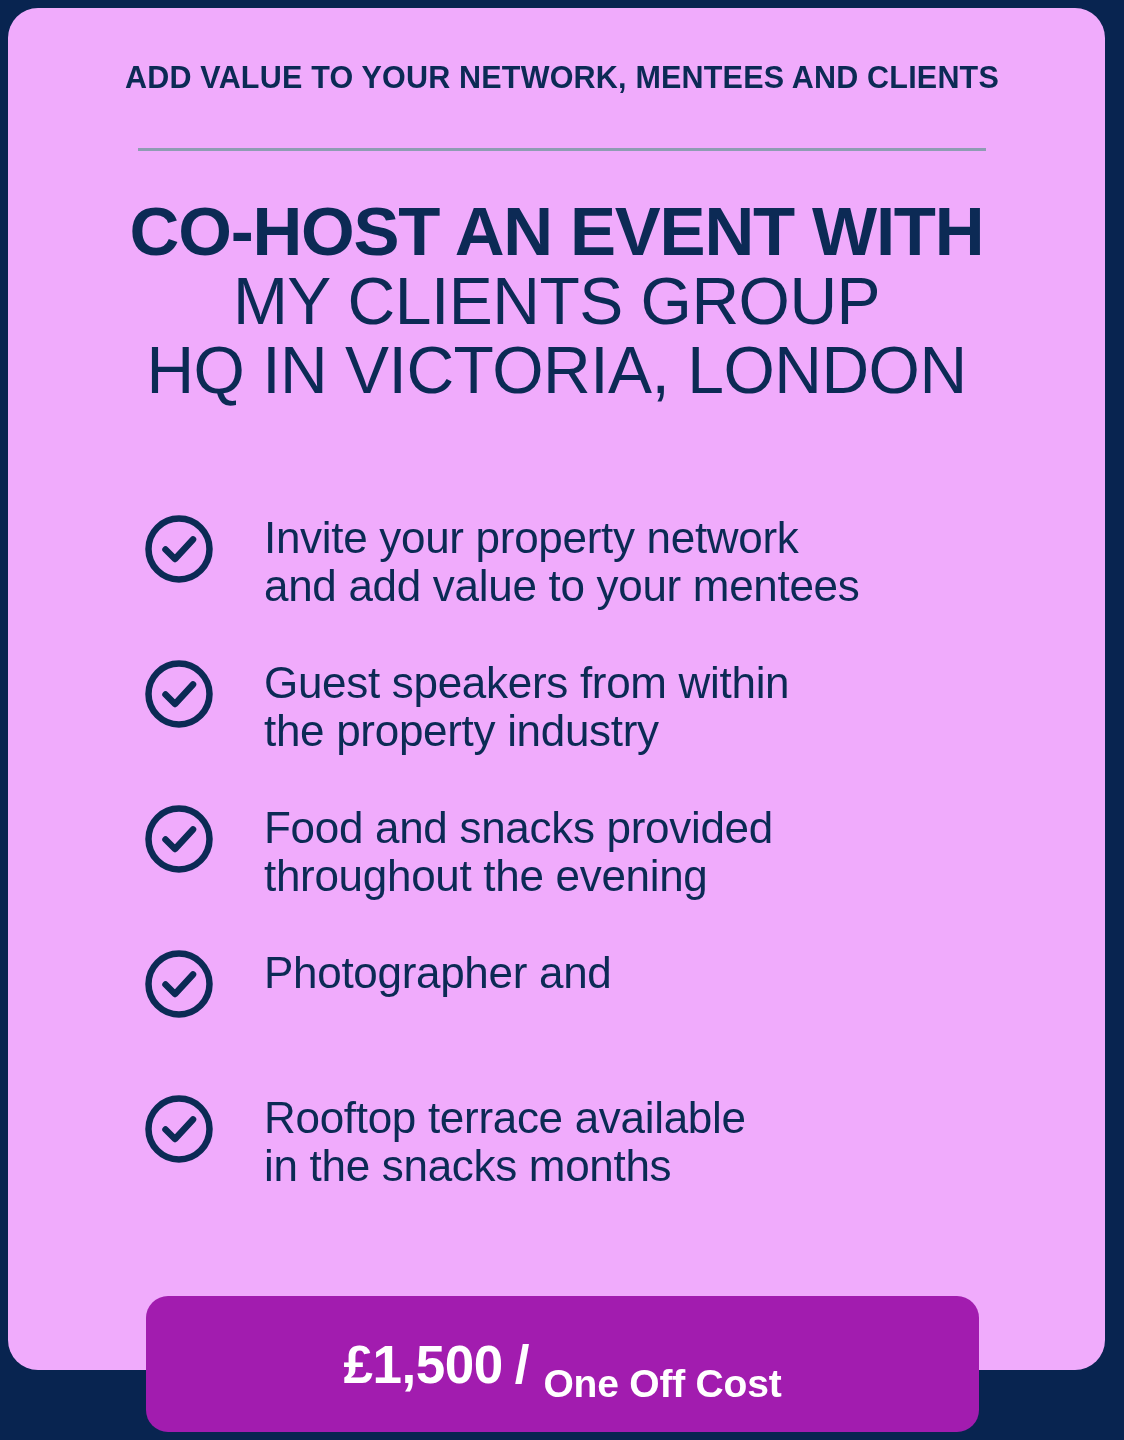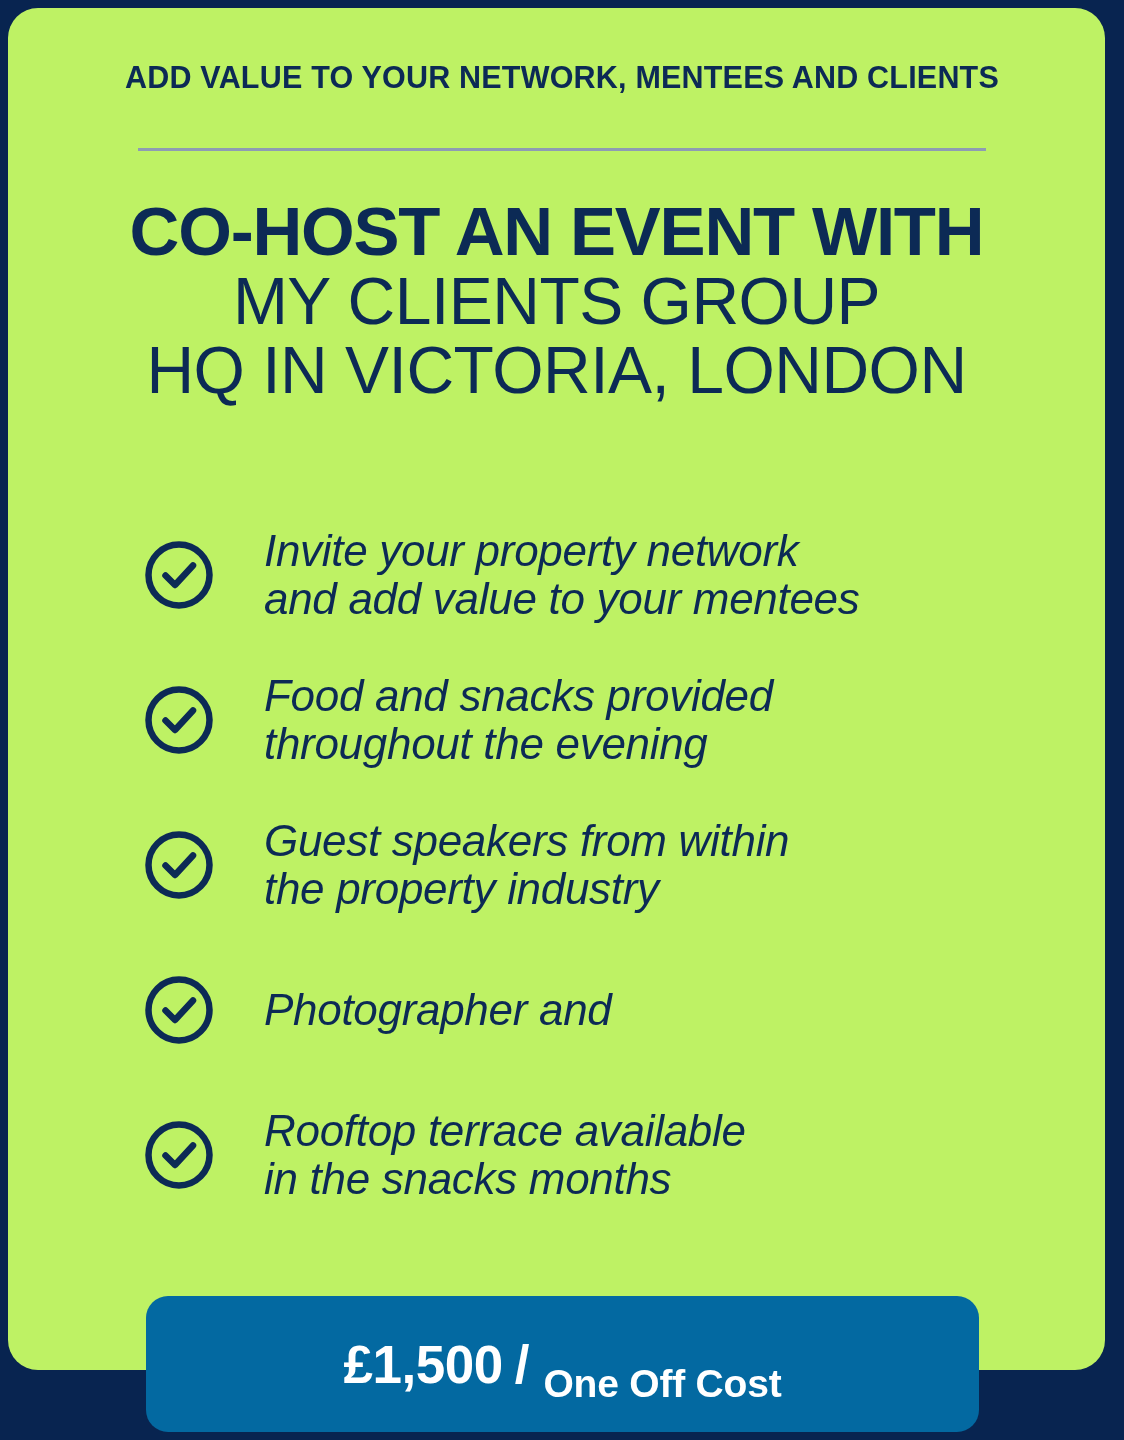--- a/index.html
+++ b/index.html
@@ -11,21 +11,21 @@
   body {
     background:#082450;
     position:relative;
   }
 
   
   .card{
     position:absolute;
     left:8px; top:8px;
     width:1097px; height:1362px;
-    background:#bef264;
+    background:#f0abfc;
     border-radius:30px;
     overflow:hidden;
   }
 
   
   .eyebrow{
     position:absolute;
     left:54px; top:52px;
     width:1000px;
     text-align:center;
@@ -67,24 +67,22 @@
   }
 
   
   .features{
     position:absolute;
     left:136px; top:506px;
     width:940px;
   }
   .feature{
     display:flex;
-    align-items:center;
     height:121px;
     margin-bottom:24px;
-    font-style:italic;
   }
   .feature:last-child{ margin-bottom:0; }
 
   .check-icon{
     flex:0 0 auto;
     width:70px; height:70px;
     margin-right:50px;
   }
   .check-icon svg{ display:block; width:70px; height:70px; }
 
@@ -95,21 +93,21 @@
     line-height:1.08;
     letter-spacing:-0.3px;
   }
   .feature-text span{ display:block; }
 
   
   .price-banner{
     position:absolute;
     left:146px; top:1296px;
     width:833px; height:136px;
-    background:#0369a1;
+    background:#a21caf;
     border-radius:22px;
     display:flex;
     align-items:center;
     justify-content:center;
     color:#ffffff;
     white-space:nowrap;
   }
   .price-amount{
     font-size:53px;
     font-weight:bold;
@@ -158,35 +156,35 @@
     </div>
 
     <div class="feature">
       <span class="check-icon">
         <svg viewBox="0 0 70 70" xmlns="http://www.w3.org/2000/svg">
           <circle cx="35" cy="35" r="30.5" fill="none" stroke="#0c2a55" stroke-width="6.5"></circle>
           <path d="M21.5 35.5 L31 45 L49 25.5" fill="none" stroke="#0c2a55" stroke-width="6.5" stroke-linecap="round" stroke-linejoin="round"></path>
         </svg>
       </span>
       <div class="feature-text">
+        <span>Guest speakers from within</span>
+        <span>the property industry</span>
+      </div>
+    </div>
+
+    <div class="feature">
+      <span class="check-icon">
+        <svg viewBox="0 0 70 70" xmlns="http://www.w3.org/2000/svg">
+          <circle cx="35" cy="35" r="30.5" fill="none" stroke="#0c2a55" stroke-width="6.5"></circle>
+          <path d="M21.5 35.5 L31 45 L49 25.5" fill="none" stroke="#0c2a55" stroke-width="6.5" stroke-linecap="round" stroke-linejoin="round"></path>
+        </svg>
+      </span>
+      <div class="feature-text">
         <span>Food and snacks provided</span>
         <span>throughout the evening</span>
-      </div>
-    </div>
-
-    <div class="feature">
-      <span class="check-icon">
-        <svg viewBox="0 0 70 70" xmlns="http://www.w3.org/2000/svg">
-          <circle cx="35" cy="35" r="30.5" fill="none" stroke="#0c2a55" stroke-width="6.5"></circle>
-          <path d="M21.5 35.5 L31 45 L49 25.5" fill="none" stroke="#0c2a55" stroke-width="6.5" stroke-linecap="round" stroke-linejoin="round"></path>
-        </svg>
-      </span>
-      <div class="feature-text">
-        <span>Guest speakers from within</span>
-        <span>the property industry</span>
       </div>
     </div>
 
     <div class="feature">
       <span class="check-icon">
         <svg viewBox="0 0 70 70" xmlns="http://www.w3.org/2000/svg">
           <circle cx="35" cy="35" r="30.5" fill="none" stroke="#0c2a55" stroke-width="6.5"></circle>
           <path d="M21.5 35.5 L31 45 L49 25.5" fill="none" stroke="#0c2a55" stroke-width="6.5" stroke-linecap="round" stroke-linejoin="round"></path>
         </svg>
       </span>

